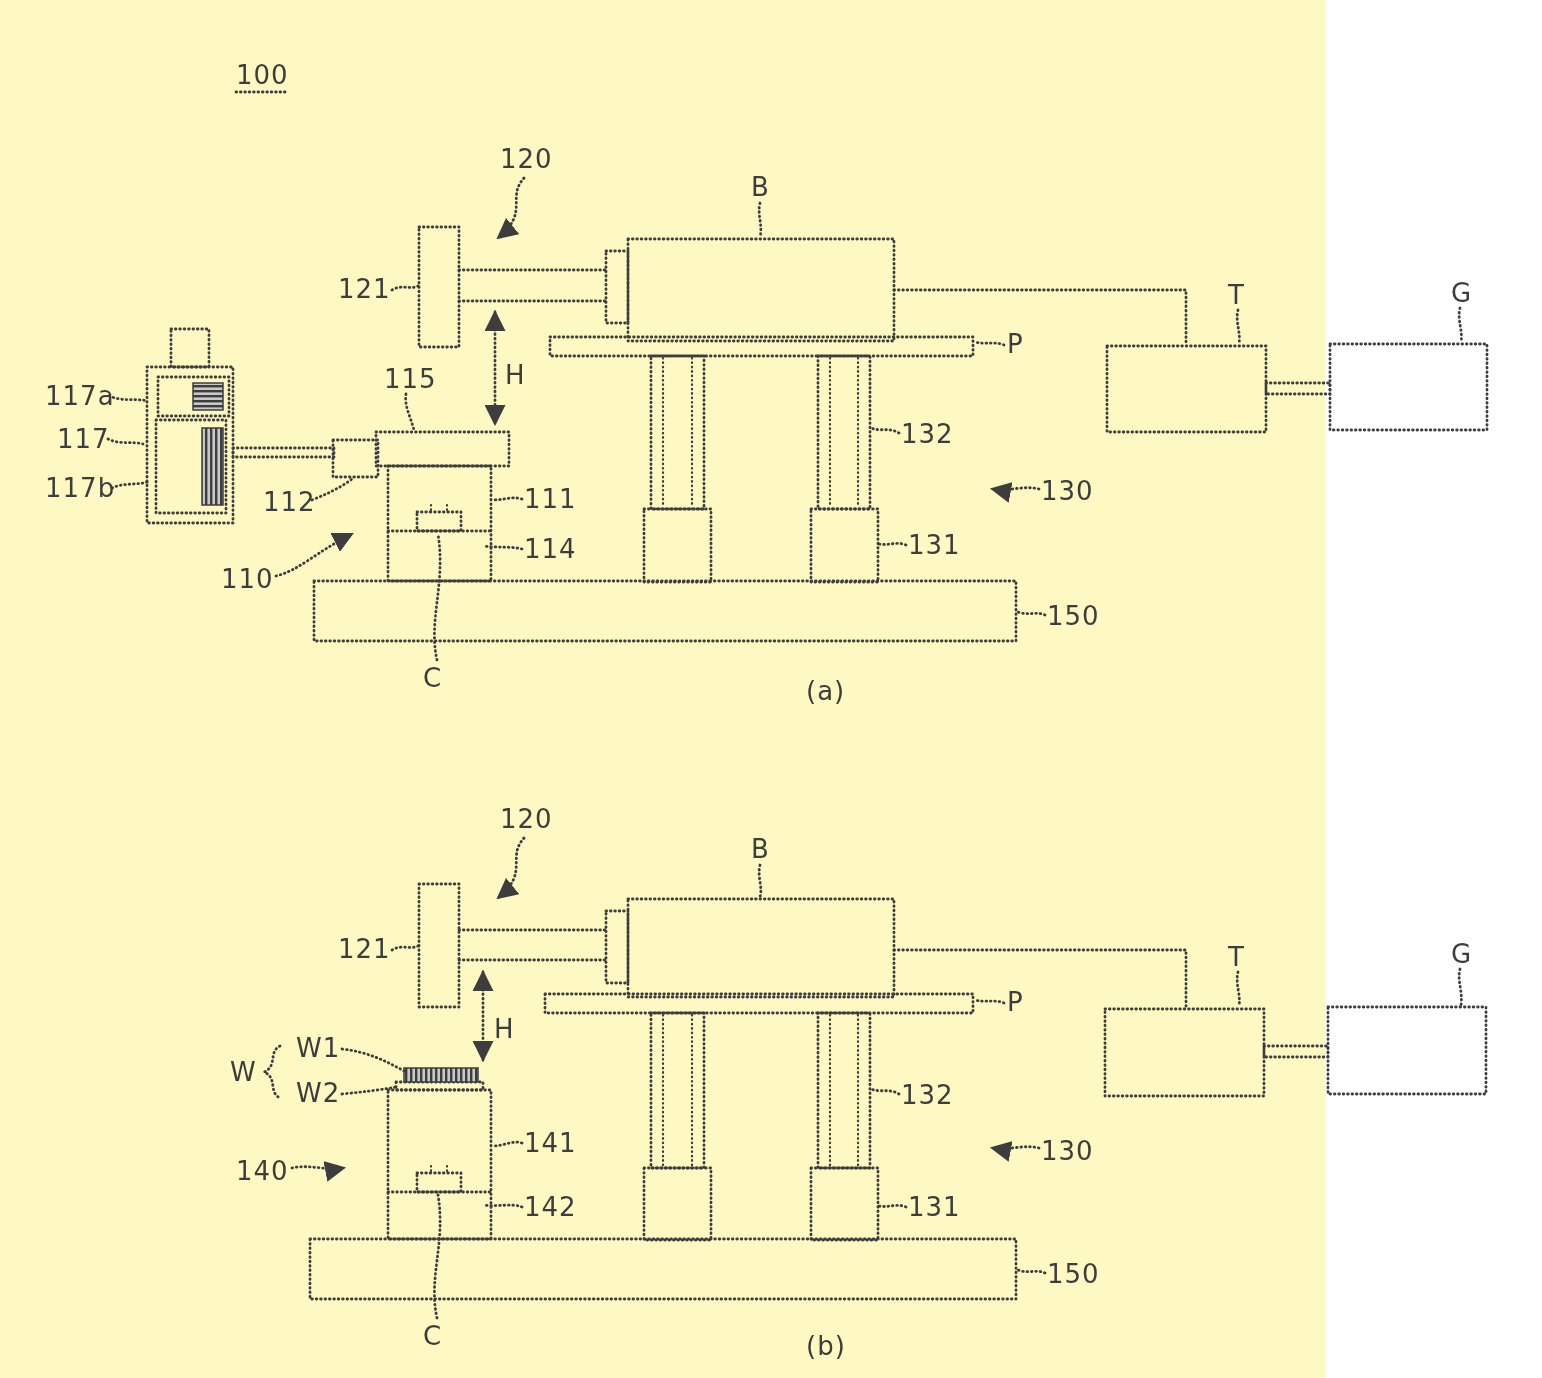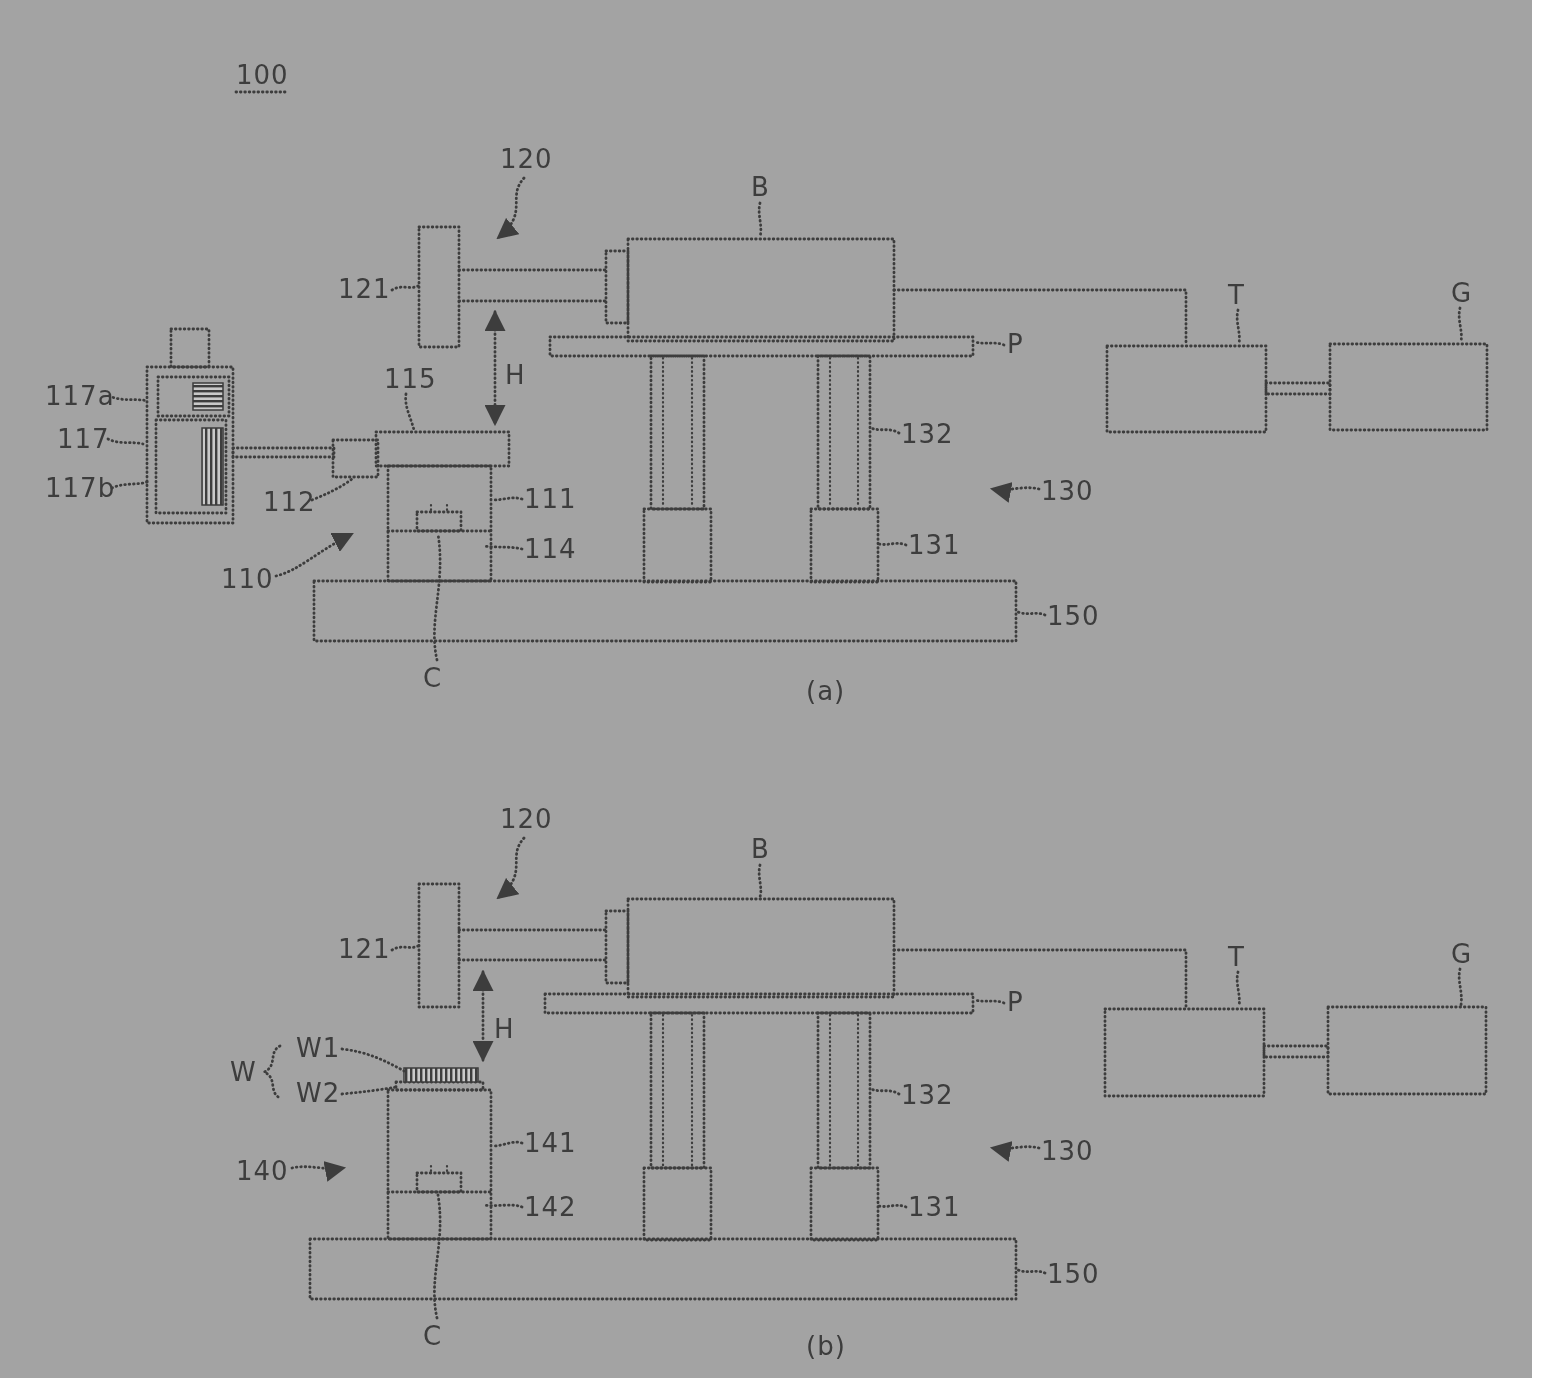--- a/index.html
+++ b/index.html
@@ -1,16 +1,16 @@
 <!DOCTYPE html>
 <html><head>
 <meta charset="utf-8">
 <style>
   html, body { margin: 0; padding: 0; background: #ffffff; }
-  .stage { position: relative; width: 1532px; height: 1378px; background: #a3a3a3; }
+  .stage { position: relative; width: 1325px; height: 1378px; background: #fef9c3; }
   .ln {
     fill: none;
     stroke: #3d3d3d;
     stroke-width: 2.8;
     stroke-dasharray: 0.6 3.8;
     stroke-linecap: round;
     stroke-linejoin: round;
   }
   .thin {
     fill: none;

